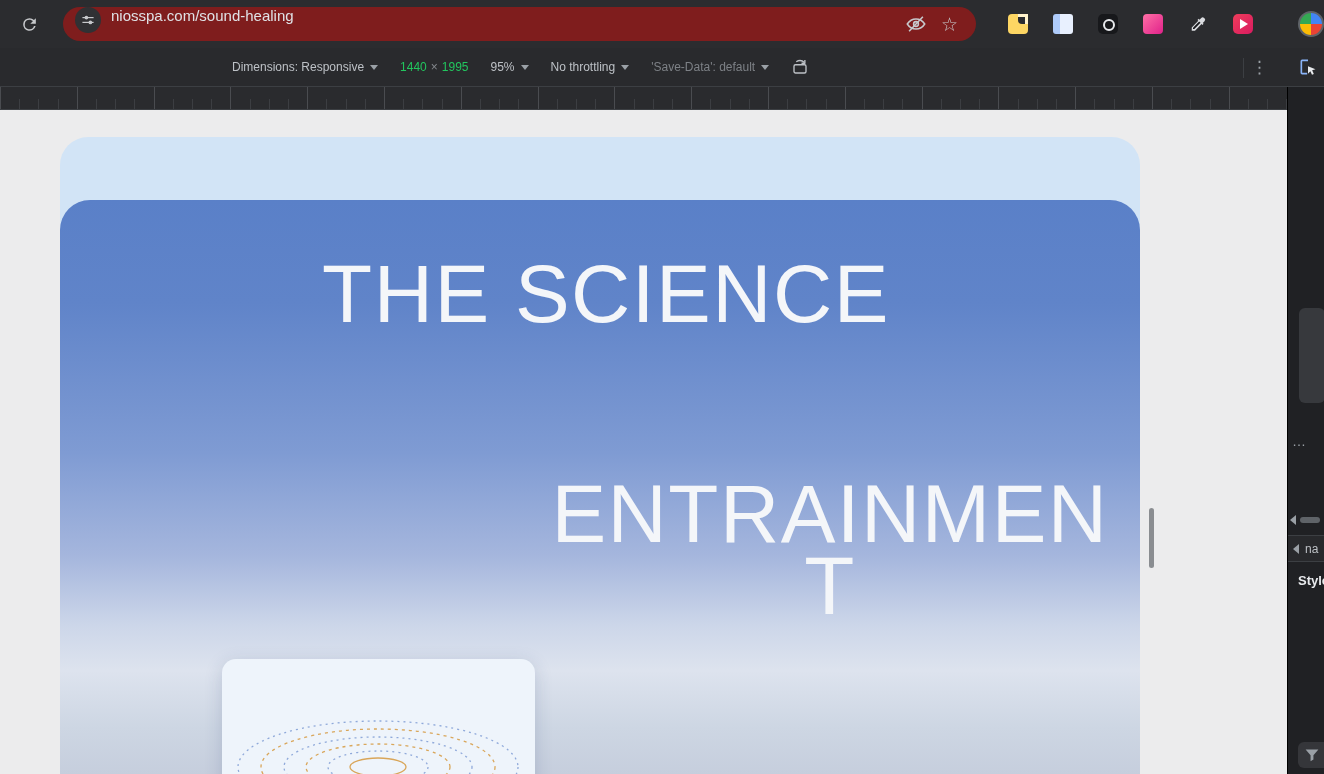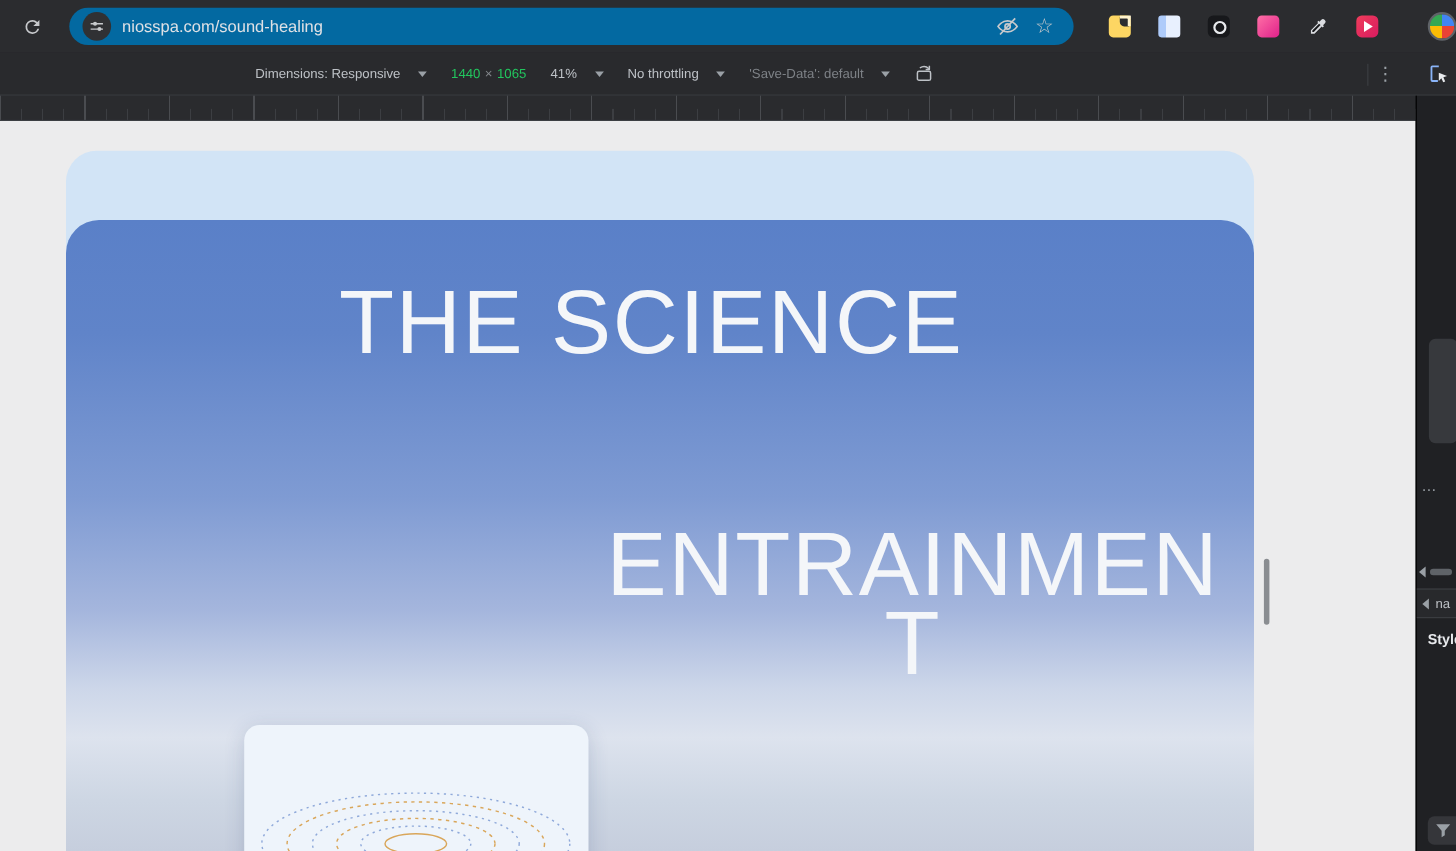--- a/index.html
+++ b/index.html
@@ -5,22 +5,22 @@
   * { margin:0; padding:0; box-sizing:border-box; }
   html,body { width:1324px; height:774px; overflow:hidden; background:#202124;
               font-family:"Liberation Sans", sans-serif; }
   .screen { position:relative; width:1324px; height:774px; }
 
   
   .chrome-bar { position:absolute; left:0; top:0; width:1324px; height:48px;
                 background:#2b2c2f; display:flex; align-items:center; }
   .icon-btn { background:none; border:none; cursor:pointer; display:flex; align-items:center; justify-content:center; }
   .reload-btn { width:32px; height:32px; margin-left:14px; border-radius:50%; }
-  .omnibox { position:relative; margin-left:18px; width:942px; height:34px; background:#0369a1;
-             border-radius:17px; display:flex; align-items:center; padding:0 10px; }
+  .omnibox { position:relative; margin-left:18px; width:942px; height:34px; background:#7f1d1d;
+             border-radius:17px; display:flex; padding:0 10px; }
   .site-chip { width:26px; height:26px; border-radius:50%; background:#303134;
                display:flex; align-items:center; justify-content:center; margin-left:2px; }
   .url-text { color:#dfe1e5; font-size:15px; margin-left:10px; flex:1; white-space:nowrap; overflow:hidden; }
   .omni-right { display:flex; align-items:center; gap:14px; margin-right:8px; }
   .star-glyph { color:#c7c9cc; font-size:19px; line-height:1; }
   .extensions { display:flex; align-items:center; gap:25px; margin-left:32px; }
   .ext { width:20px; height:20px; border-radius:4px; display:block; position:relative; }
   .ext-notes { background:#fdd663; }
   .ext-notes::after { content:""; position:absolute; right:0; top:0; width:7px; height:7px;
                       background:#2b2c2f; border-bottom-left-radius:4px;
@@ -34,21 +34,21 @@
   .ext-red::after { content:""; position:absolute; left:7px; top:5px;
                     border-left:8px solid #fff; border-top:5px solid transparent; border-bottom:5px solid transparent; }
   .avatar { width:26px; height:26px; border-radius:50%; margin-left:20px;
             background:conic-gradient(#4285f4 0 25%, #ea4335 25% 50%, #fbbc05 50% 75%, #34a853 75% 100%);
             border:2px solid #5f6368; }
 
   
   .device-bar { position:absolute; left:0; top:48px; width:1324px; height:39px; background:#292a2d;
                 border-bottom:1px solid #3c3f43; display:flex; align-items:center;
                 font-size:12px; color:#bdc1c6; padding-left:232px; }
-  .dt-item { display:flex; align-items:center; gap:16px; white-space:nowrap; cursor:pointer; }
+  .dt-item { display:flex; align-items:center; gap:6px; white-space:nowrap; cursor:pointer; }
   .caret { width:0; height:0; border-left:4px solid transparent; border-right:4px solid transparent;
            border-top:5px solid #9aa0a6; display:inline-block; }
   .dim-value { color:#22c55e; }
   .mul { color:#84888d; padding:0 4px; }
   .dt-dim { color:#7d8186; }
   .dt-dim .caret { border-top-color:#6e7control control; }
   .dt-gap { width:22px; }
   .dt-sep { position:absolute; left:1243px; top:10px; width:1px; height:20px; background:#3c3f43; }
   .more-dots { position:absolute; left:1251px; top:9px; color:#9aa0a6; font-size:17px;
                letter-spacing:0; cursor:pointer; }
@@ -67,21 +67,21 @@
   
   .viewport { position:absolute; left:0; top:110px; width:1287px; height:664px; background:#ececed; }
   .webpage { position:absolute; left:60px; top:27px; width:1080px; height:637px;
              border-radius:28px 28px 0 0; background:#d2e4f6; overflow:hidden; }
   .hero { position:absolute; left:0; top:63px; width:1080px; height:574px;
           border-radius:30px 30px 0 0;
           background:linear-gradient(180deg,#5a80c8 0%, #6084c9 18%, #7f9bd3 44%,
                      #a5b6dd 62%, #ccd6e9 74%, #dde3ee 82%, #cdd6e3 92%, #c6cedd 100%); }
   .hline { position:absolute; transform:translateX(-50%); color:#f4f6f9; font-size:82px;
            line-height:82px; letter-spacing:1.5px; white-space:nowrap; font-weight:400; }
-  .hl1 { left:532px; top:53px;text-align:center; }
+  .hl1 { left:546px; top:53px;text-align:center; }
   .hl2 { left:333px; top:125px; }
   .hl3 { left:333px; top:197px; }
   .hl4 { left:770px; top:273px; }
   .hl5 { left:770px; top:345px; }
   .bowl-card { position:absolute; left:162px; top:459px; width:313px; height:300px;
                border-radius:14px; background:#eef4fb; box-shadow:0 4px 18px rgba(40,60,110,.18); }
   .page-scrollbar { position:absolute; left:1149px; top:398px; width:5px; height:60px;
                     border-radius:3px; background:#8a8d91; }
 
   
@@ -161,24 +161,24 @@
   </div>
 
   <div class="device-bar">
     <span class="dt-item">
       <span>Dimensions: Responsive</span>
       <span class="caret"></span>
     </span>
     <span class="dt-gap"></span>
     <span class="dim-value">1440</span>
     <span class="mul">×</span>
-    <span class="dim-value">1065</span>
+    <span class="dim-value">1995</span>
     <span class="dt-gap"></span>
     <span class="dt-item">
-      <span>41%</span>
+      <span>95%</span>
       <span class="caret"></span>
     </span>
     <span class="dt-gap"></span>
     <span class="dt-item">
       <span>No throttling</span>
       <span class="caret"></span>
     </span>
     <span class="dt-gap"></span>
     <span class="dt-item dt-dim">
       <span>'Save-Data': default</span>

